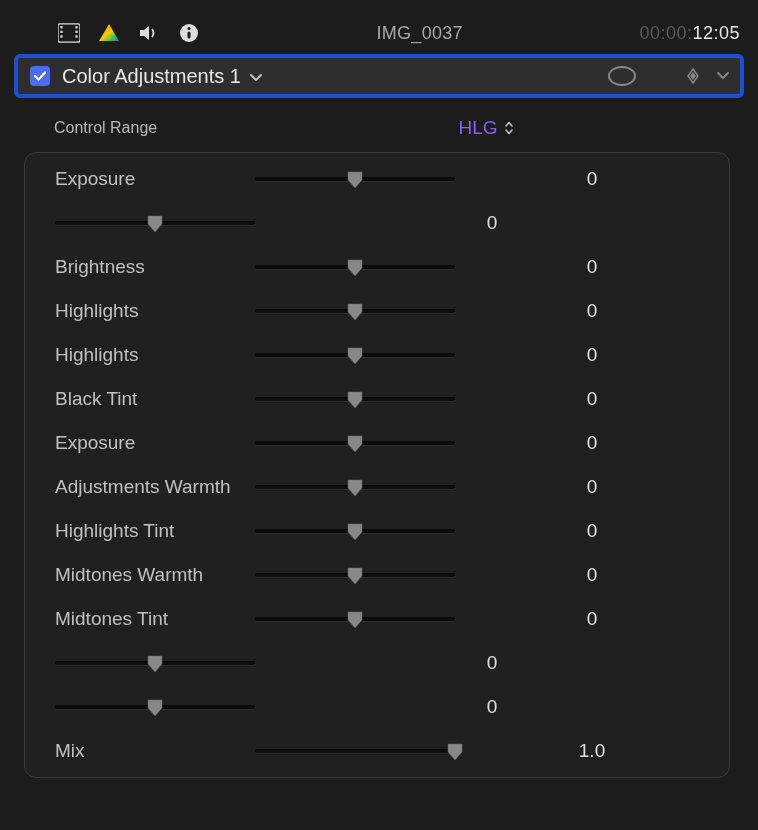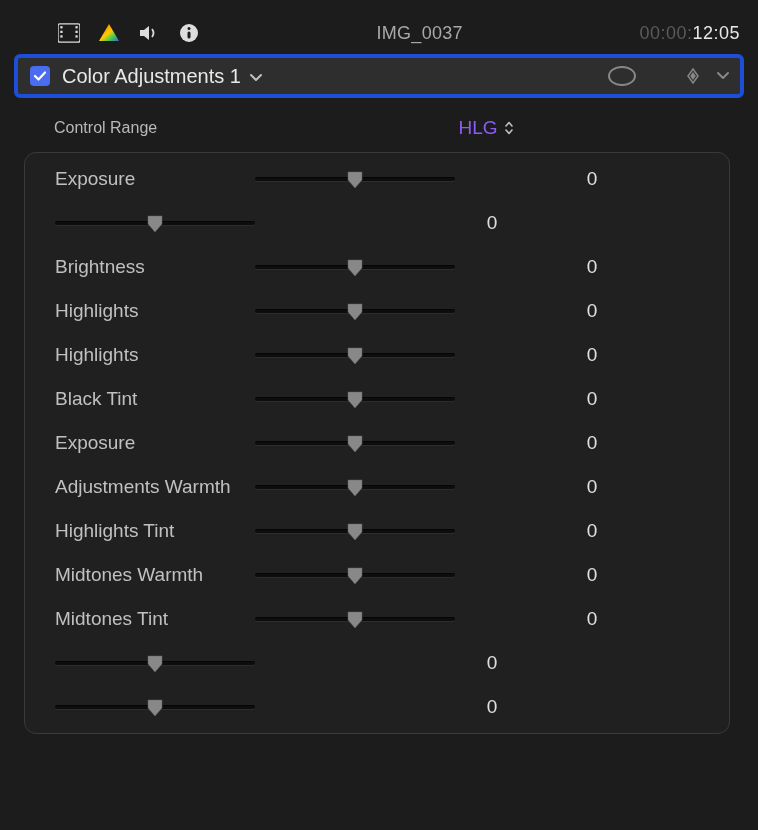--- a/index.html
+++ b/index.html
@@ -411,13 +411,25 @@
       <div class="slider-container">
         <div class="slider-track"></div>
         <div class="slider-thumb" style="left: 50%;">
           <svg width="18" height="20" viewBox="0 0 18 20">
             <path d="M2 2 L16 2 L16 10 L9 18 L2 10 Z" fill="#888" stroke="#666" stroke-width="0.5"></path>
           </svg>
         </div>
       </div>
       <div class="param-value">0</div>
     </div>
+    <div class="param-row">
+      <div class="param-label">Mix</div>
+      <div class="slider-container">
+        <div class="slider-track"></div>
+        <div class="slider-thumb" style="left: 100%;">
+          <svg width="18" height="20" viewBox="0 0 18 20">
+            <path d="M2 2 L16 2 L16 10 L9 18 L2 10 Z" fill="#888" stroke="#666" stroke-width="0.5"></path>
+          </svg>
+        </div>
+      </div>
+      <div class="param-value">1.0</div>
+    </div>
   </div>
 
 </body></html>

